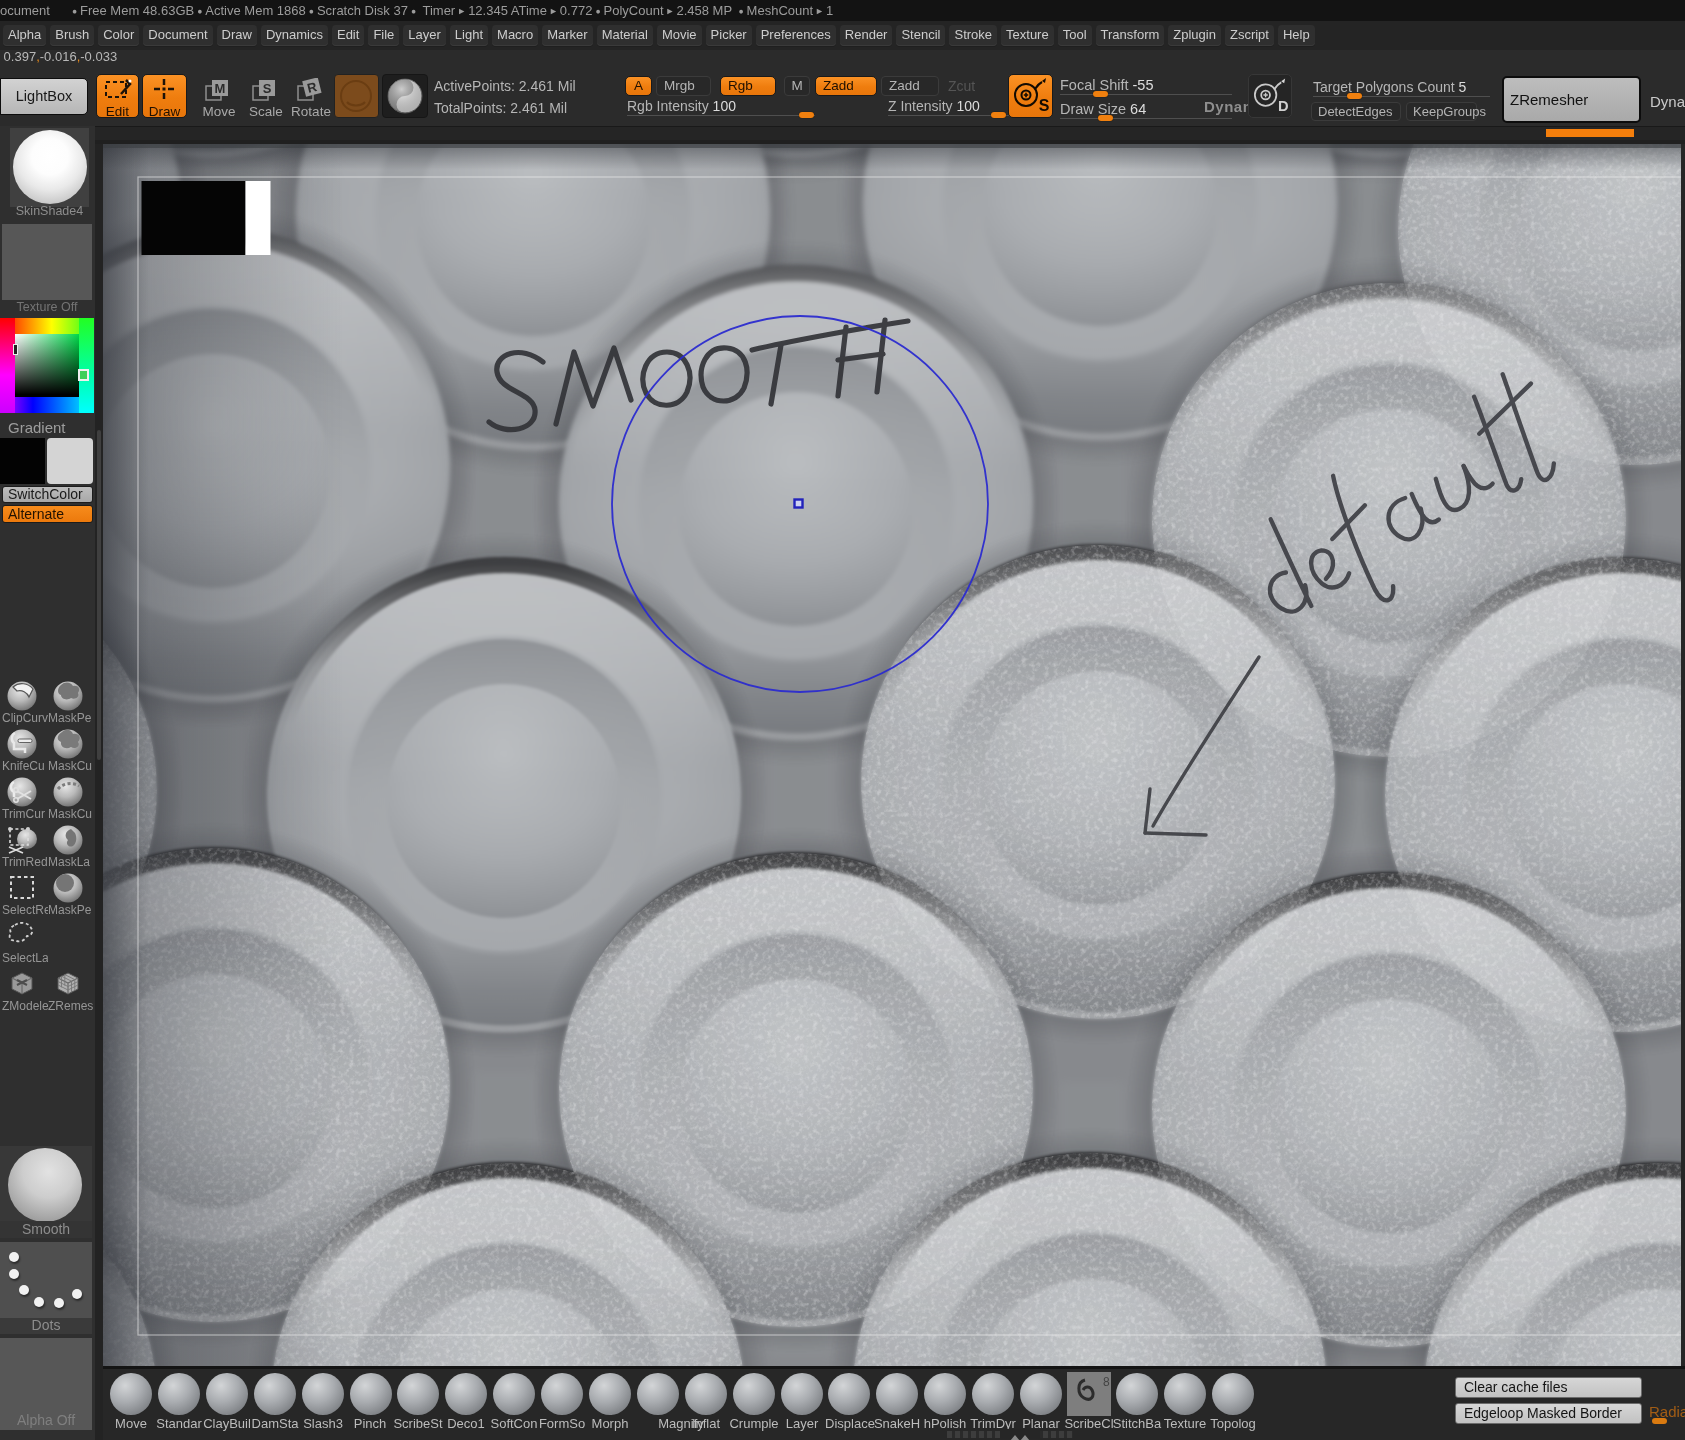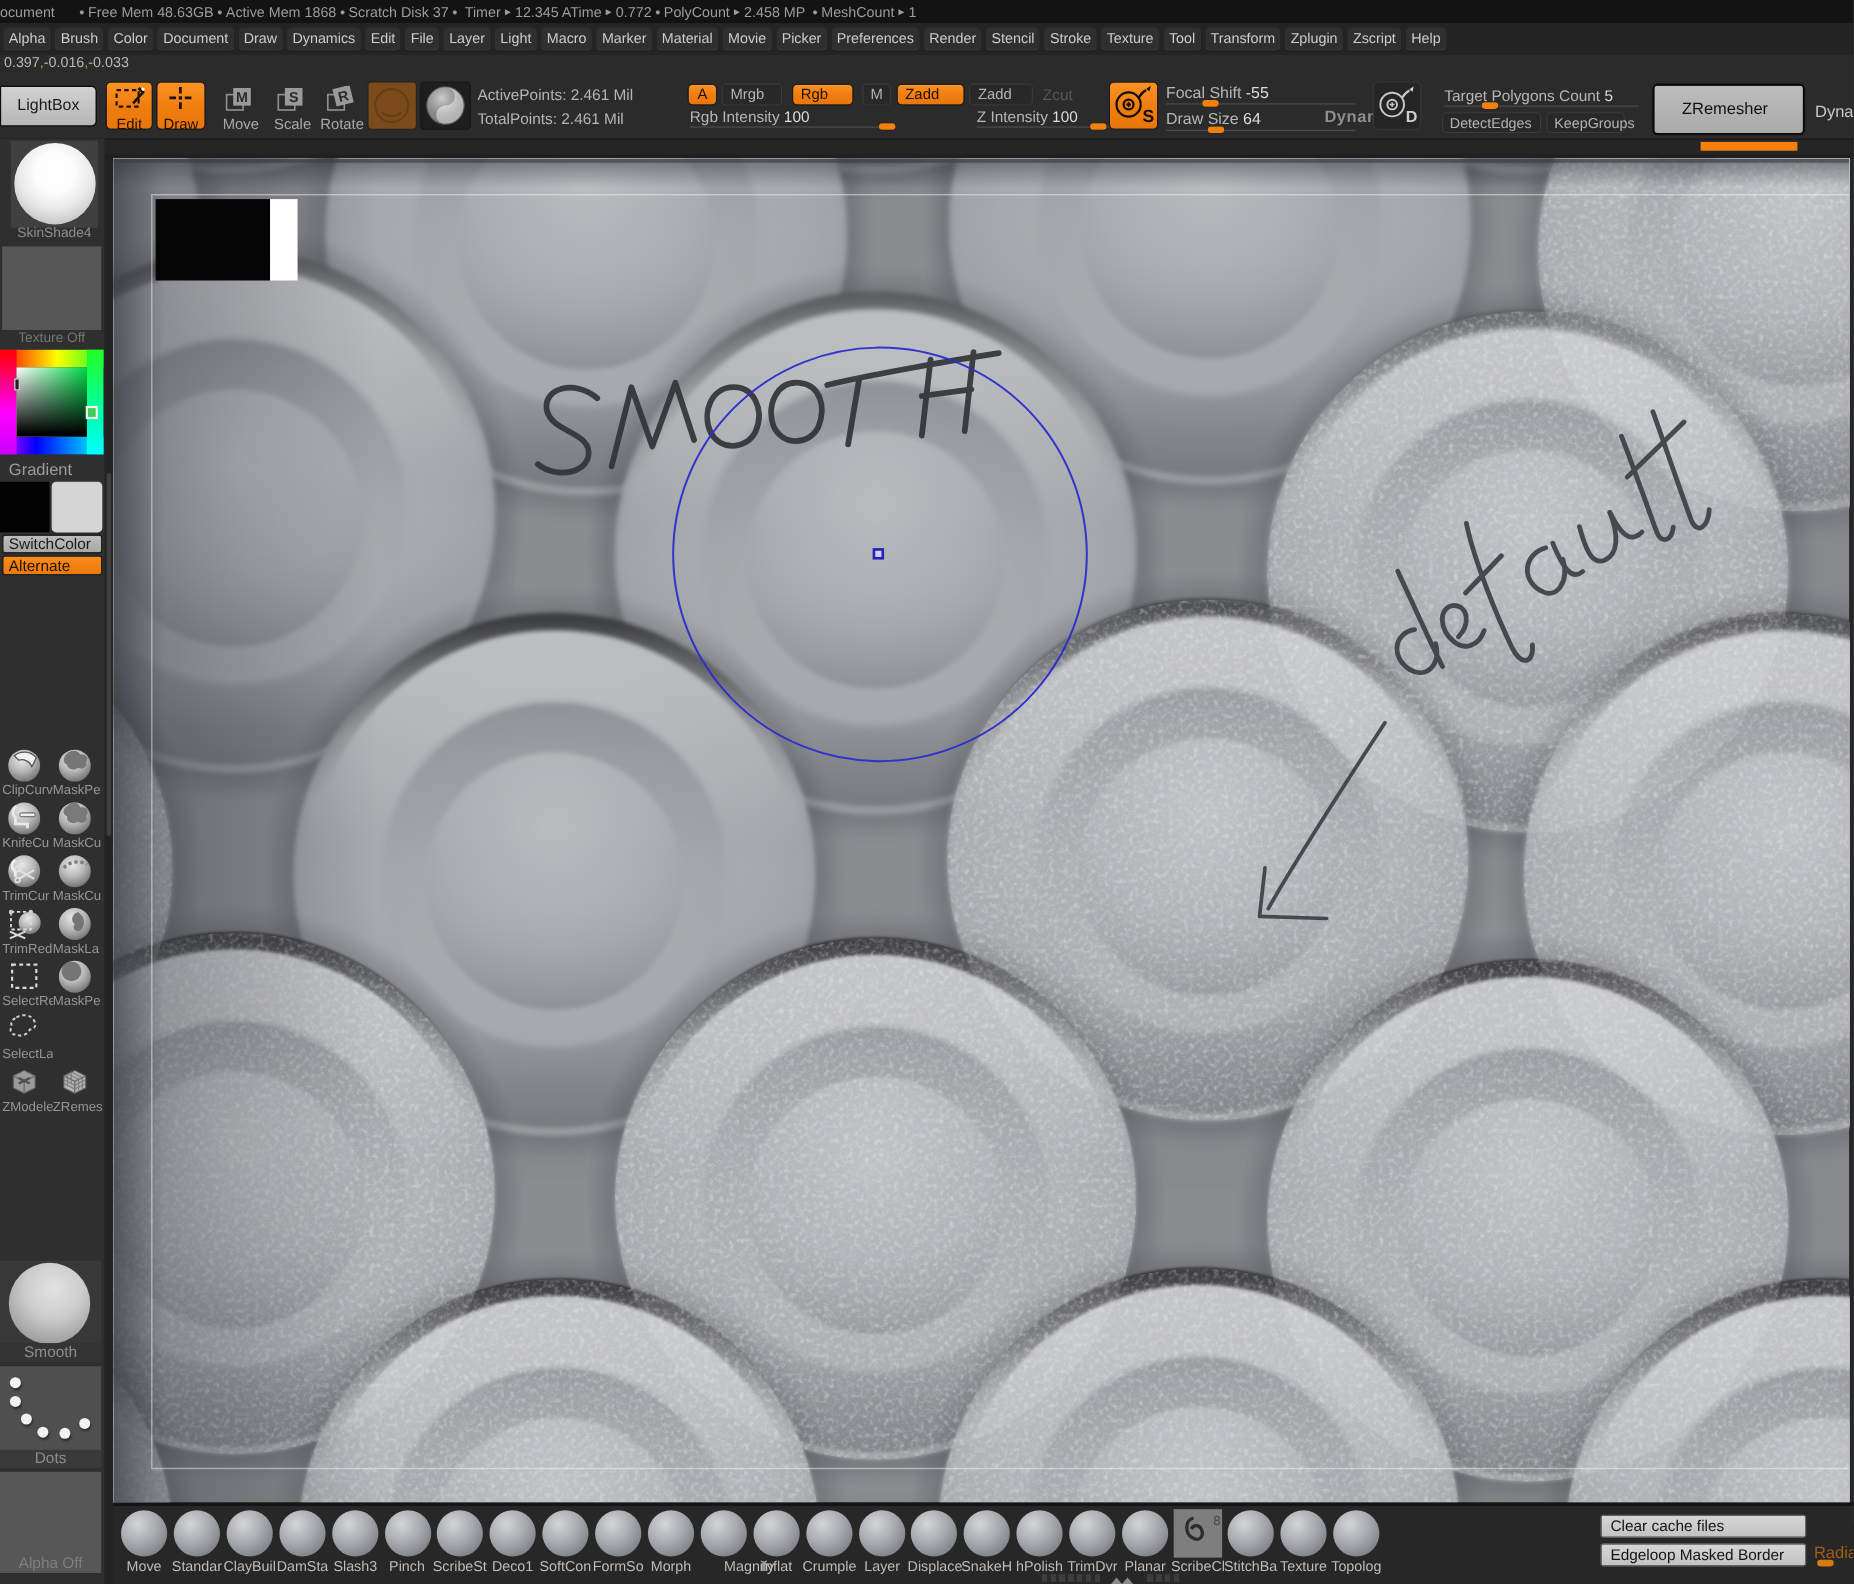--- a/index.html
+++ b/index.html
@@ -134,21 +134,21 @@
 <path d="M26 14 C28 11 31 8 33 7" stroke-width="2"></path>
           </g>
 <path d="M33 6 L37 3 L36 8 Z" fill="#d6d6d6"></path>
 <text x="35" y="36" font-size="15" font-weight="bold" text-anchor="middle" fill="#cfcfcf" font-family="Liberation Sans">D</text>
         </svg></div>
       <div class="lbl" style="left:1313px;top:14px;font-size:14px">Target Polygons Count <b>5</b></div>
       <div class="track" style="left:1313px;top:31px;width:177px"></div>
       <div class="knob" style="left:1347px;top:28px"></div>
       <div class="dbtn" style="left:1311px;top:37px;width:90px;height:19px;line-height:17px;text-align:left;padding-left:6px;font-size:13px">DetectEdges</div>
       <div class="dbtn" style="left:1406px;top:37px;width:71px;height:19px;line-height:17px;text-align:left;padding-left:6px;font-size:13px">KeepGroups</div>
-      <div class="abs" style="left:1502px;top:11px;width:139px;height:47px;background:linear-gradient(#bdbdbd,#a9a9a9);border:2px solid #0c0c0c;border-radius:5px;color:#111;font-size:15px;line-height:43px;padding-left:25px">ZRemesher</div>
+      <div class="abs" style="left:1502px;top:11px;width:139px;height:47px;background:linear-gradient(#bdbdbd,#a9a9a9);border:2px solid #0c0c0c;border-radius:5px;color:#111;font-size:15px;line-height:43px;padding-left:6px">ZRemesher</div>
       <div class="lbl" style="left:1650px;top:28px;font-size:15px;color:#c9c9c9">DynaMe</div>
     </div>
 <div class="abs" id="strip"></div>
     <div class="abs" id="strip2"></div>
     <div class="abs" style="left:1546px;top:129px;width:88px;height:8px;background:#f57f0c"></div>
 <div class="abs" id="sidebar"></div>
     <div class="abs" id="sidegap"></div>
 <div class="sbox" style="left:10px;top:128px;width:79px;height:79px;background:#404040;overflow:hidden">
       <div style="position:absolute;left:3px;top:2px;width:74px;height:74px;border-radius:50%;background:radial-gradient(circle at 50% 36%,#ffffff 0%,#fdfdfd 30%,#e9e9e9 55%,#c9c9c9 78%,#989898 100%)"></div>
     </div>

